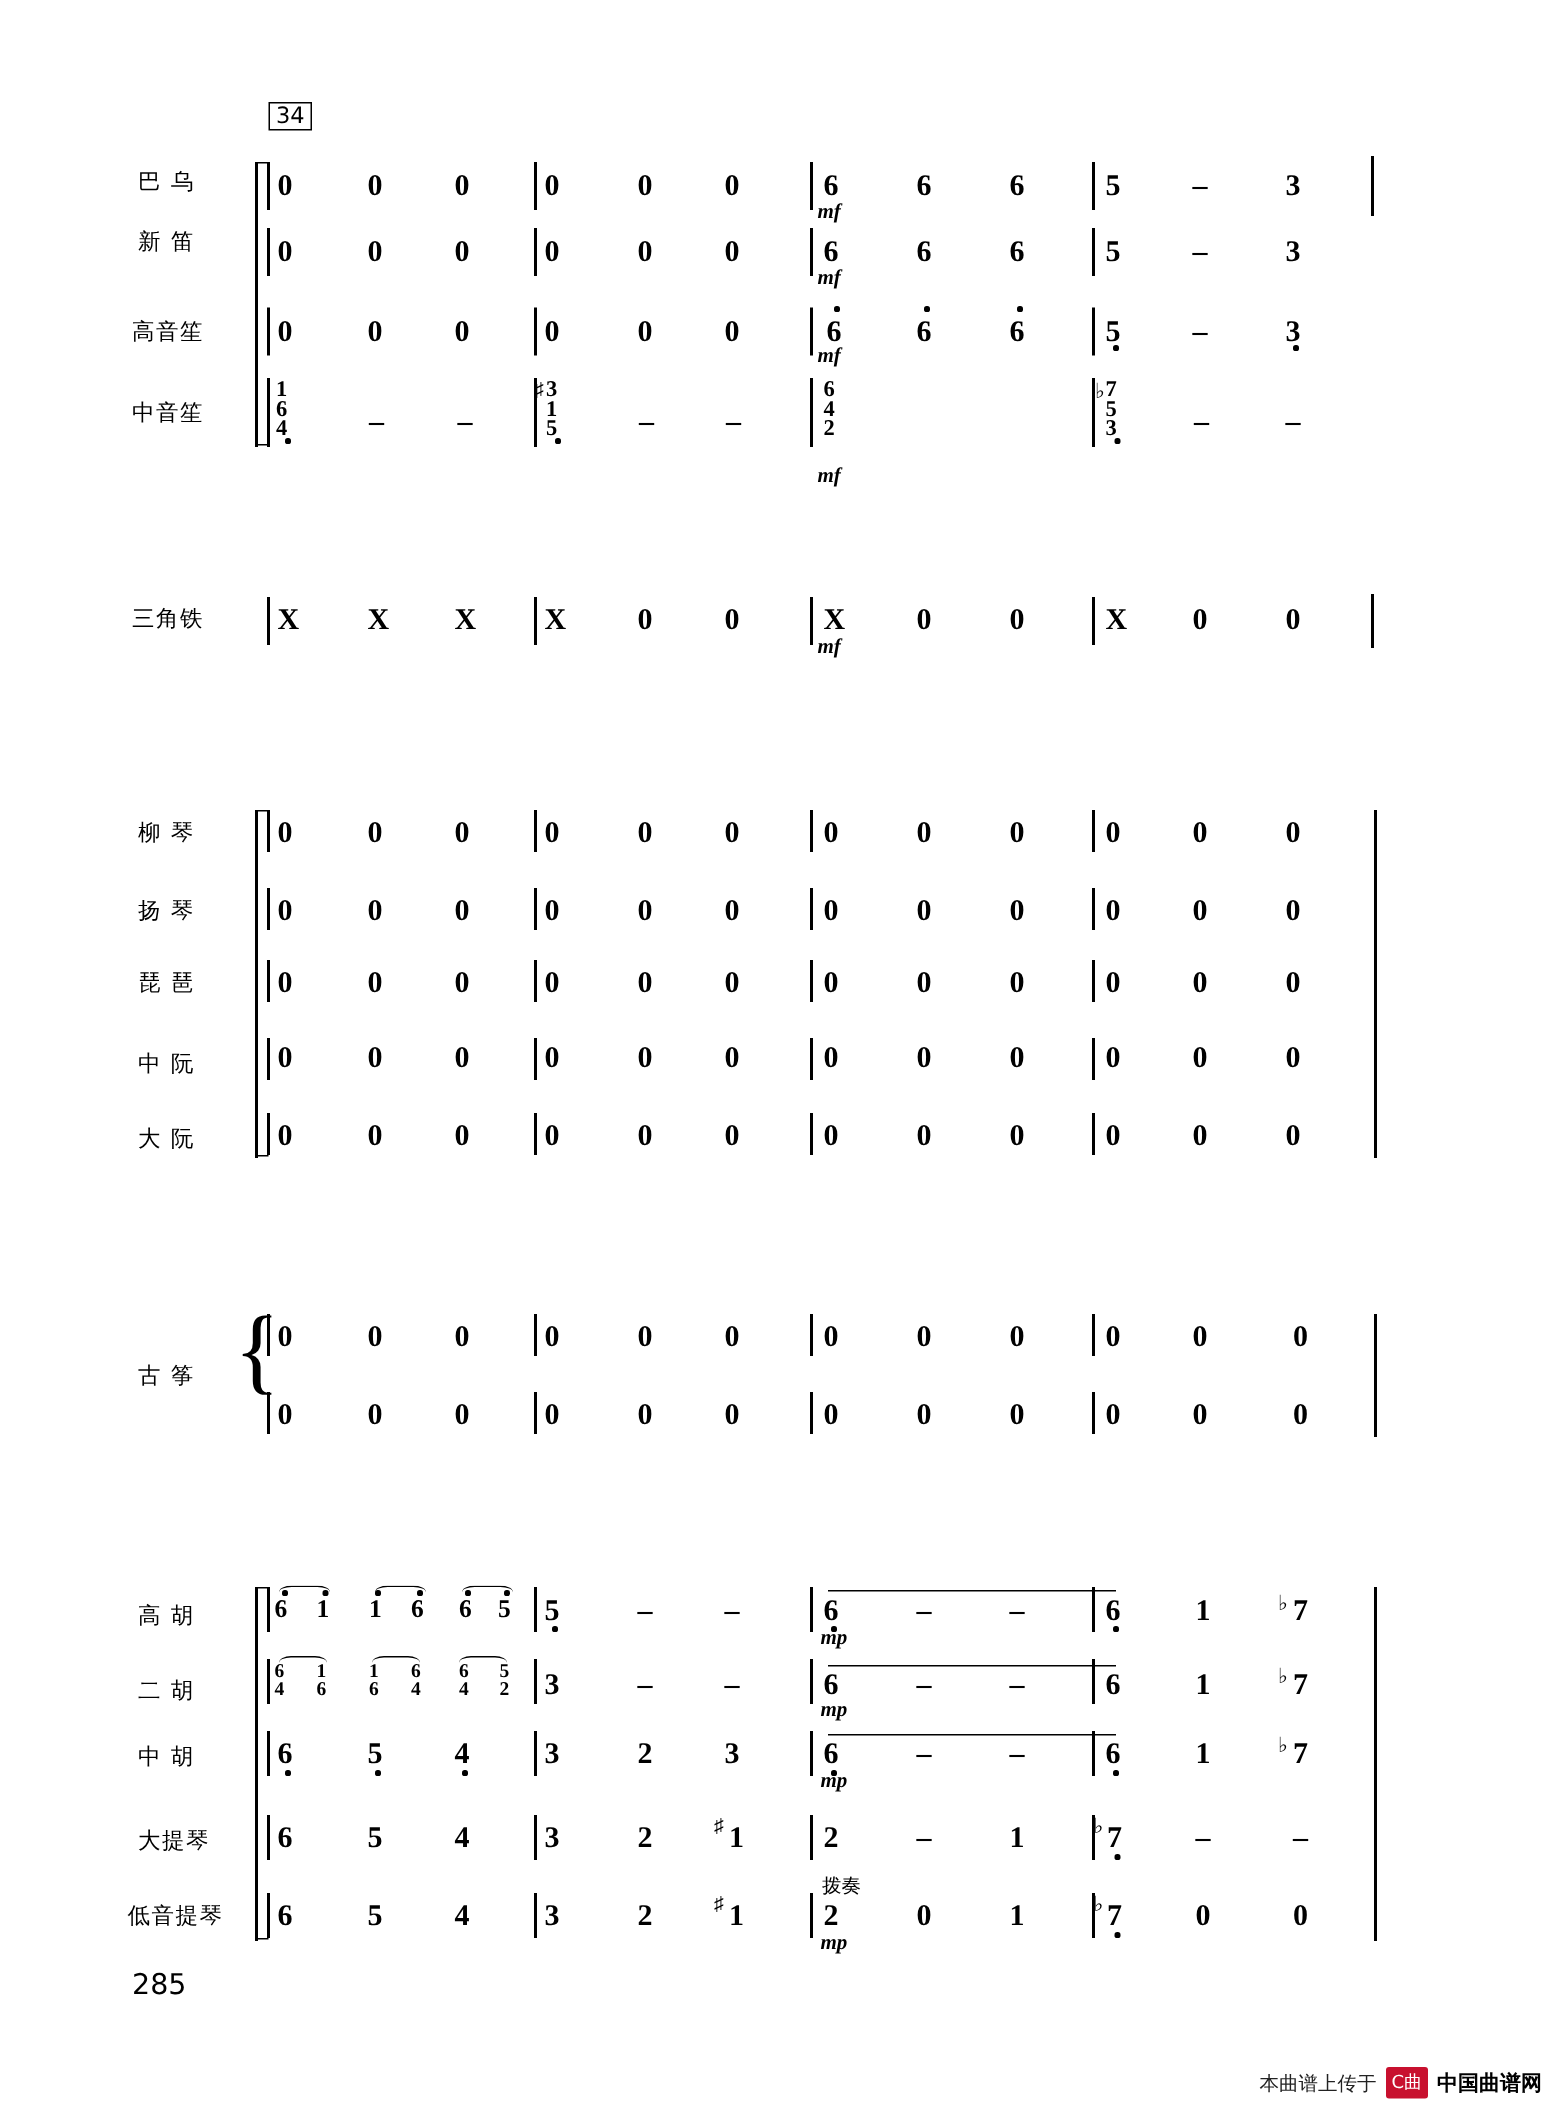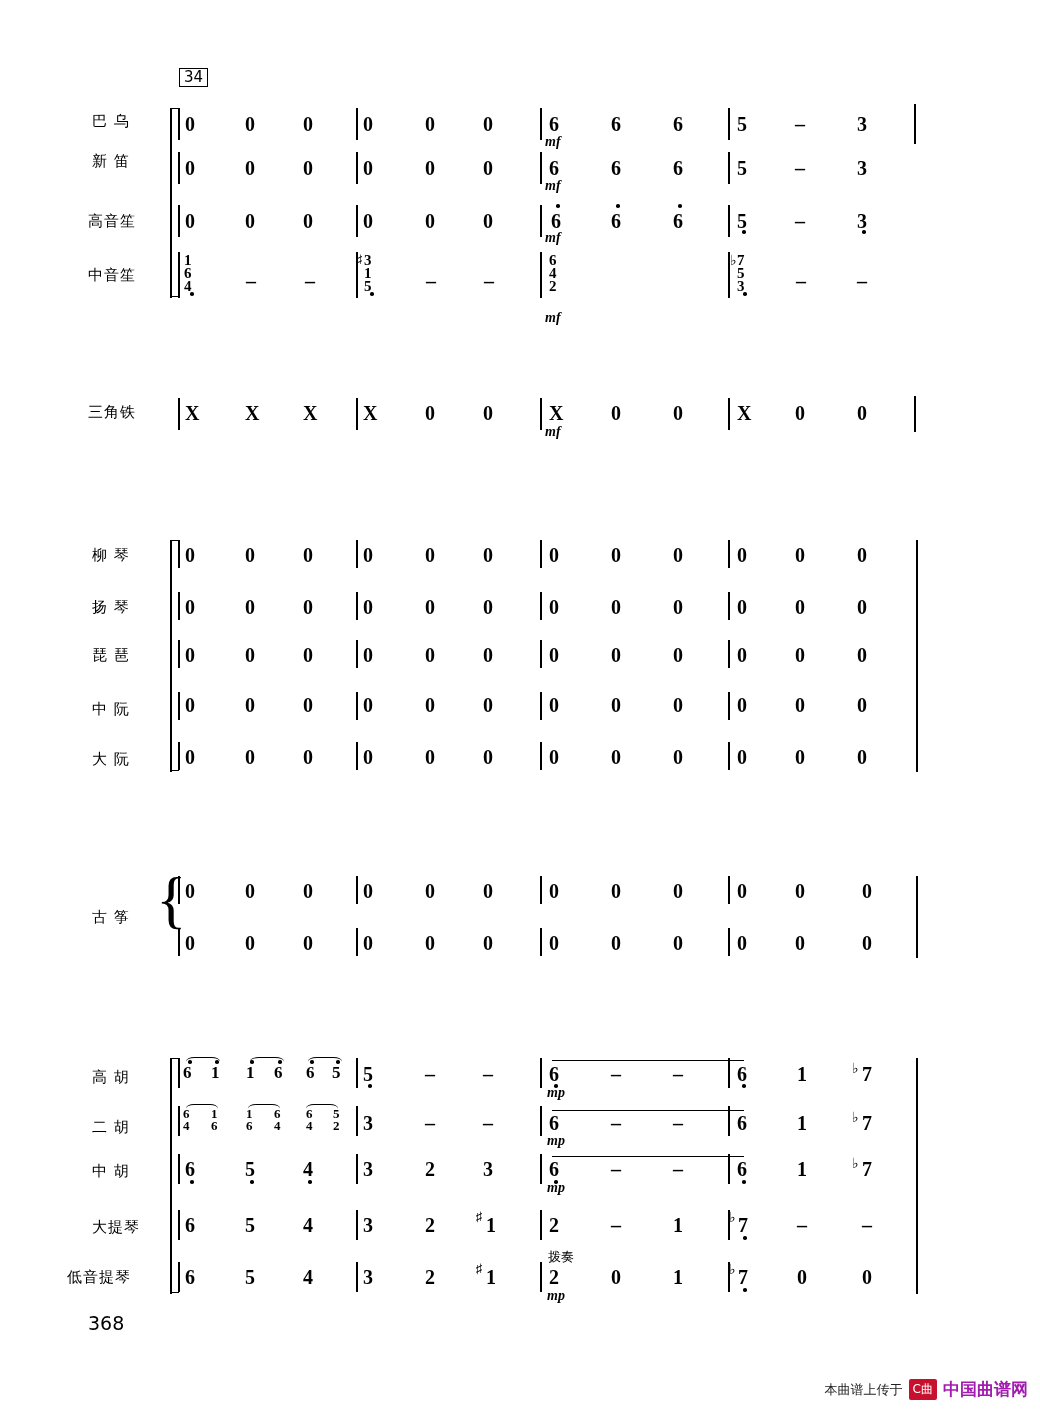--- a/index.html
+++ b/index.html
@@ -19,21 +19,21 @@
         font-size:15px;padding:1px 4px;line-height:1;}
 
   
   .pageno{position:absolute;left:88px;top:1312px;font-family:"DejaVu Sans",sans-serif;font-size:19px;}
 
   
   .footer{position:absolute;right:12px;top:1378px;display:flex;align-items:center;gap:6px;}
   .footer .ftxt{font-family:"DejaVu Sans",sans-serif;font-size:13px;color:#222;}
   .footer .logo{display:inline-block;background:#c8102e;color:#fff;font-family:"DejaVu Sans",sans-serif;
                 font-size:12px;padding:2px 4px;border-radius:2px;}
-  .footer .site{font-family:Liberation Mono, monospace;font-size:17px;color:#a21caf;font-weight:bold;}
+  .footer .site{font-family:Liberation Mono, monospace;font-size:14px;color:#000000;font-weight:bold;}
 
   
   .dotA{position:absolute;width:3.5px;height:3.5px;background:#000;border-radius:50%;}
   .stack{position:absolute;font-family:"Liberation Serif",serif;font-weight:bold;font-size:15px;line-height:13px;text-align:center;}
   .sharp{font-size:13px;}
   .flat{font-size:14px;}
   .tie{position:absolute;border-top:1.4px solid #000;border-radius:50%/100%;height:8px;}
   .slurline{position:absolute;background:#000;height:1.3px;}
   .brace{position:absolute;font-size:64px;font-family:"Liberation Serif",serif;line-height:1;}
 </style>
@@ -310,21 +310,21 @@
 <div class="num abs" style="left:611px;top:932px;">0</div>
 <div class="num abs" style="left:673px;top:932px;">0</div>
 <div class="num abs" style="left:737px;top:932px;">0</div>
 <div class="num abs" style="left:795px;top:932px;">0</div>
 <div class="num abs" style="left:862px;top:932px;">0</div>
 
 <div class="lbl abs" style="left:92px;top:1068px;">高 胡</div>
 <div class="lbl abs" style="left:92px;top:1118px;">二 胡</div>
 <div class="lbl abs" style="left:92px;top:1162px;">中 胡</div>
 <div class="lbl abs" style="left:92px;top:1218px;">大提琴</div>
-<div class="lbl abs" style="left:67px;top:1268px;">低音提琴</div>
+<div class="lbl abs" style="left:85px;top:1268px;">低音提琴</div>
 
 <div class="bar" style="left:170px;top:1058px;height:236px;width:2.4px;"></div>
 <div class="hline" style="left:170px;top:1058px;width:9px;"></div>
 <div class="hline" style="left:170px;top:1292px;width:9px;"></div>
 <div class="bar" style="left:916px;top:1058px;height:236px;"></div>
 
 <div class="bar" style="left:178px;top:1058px;height:30px;"></div>
 <div class="bar" style="left:356px;top:1058px;height:30px;"></div>
 <div class="bar" style="left:540px;top:1058px;height:30px;"></div>
 <div class="bar" style="left:728px;top:1058px;height:30px;"></div>
@@ -472,19 +472,19 @@
 <div class="num abs" style="left:549px;top:1266px;">2</div>
 <div class="num abs" style="left:611px;top:1266px;">0</div>
 <div class="num abs" style="left:673px;top:1266px;">1</div>
 <div class="flat abs" style="left:729px;top:1261px;">♭</div>
 <div class="num abs" style="left:738px;top:1266px;">7</div>
 <div class="dotA" style="left:743px;top:1288px;"></div>
 <div class="num abs" style="left:797px;top:1266px;">0</div>
 <div class="num abs" style="left:862px;top:1266px;">0</div>
 <div class="dyn abs" style="left:547px;top:1288px;">mp</div>
 
-<div class="pageno">368</div>
+<div class="pageno">285</div>
 
 <div class="footer">
   <span class="ftxt">本曲谱上传于</span>
   <span class="logo">C曲</span>
   <span class="site">中国曲谱网</span>
 </div>
 
 </body></html>

